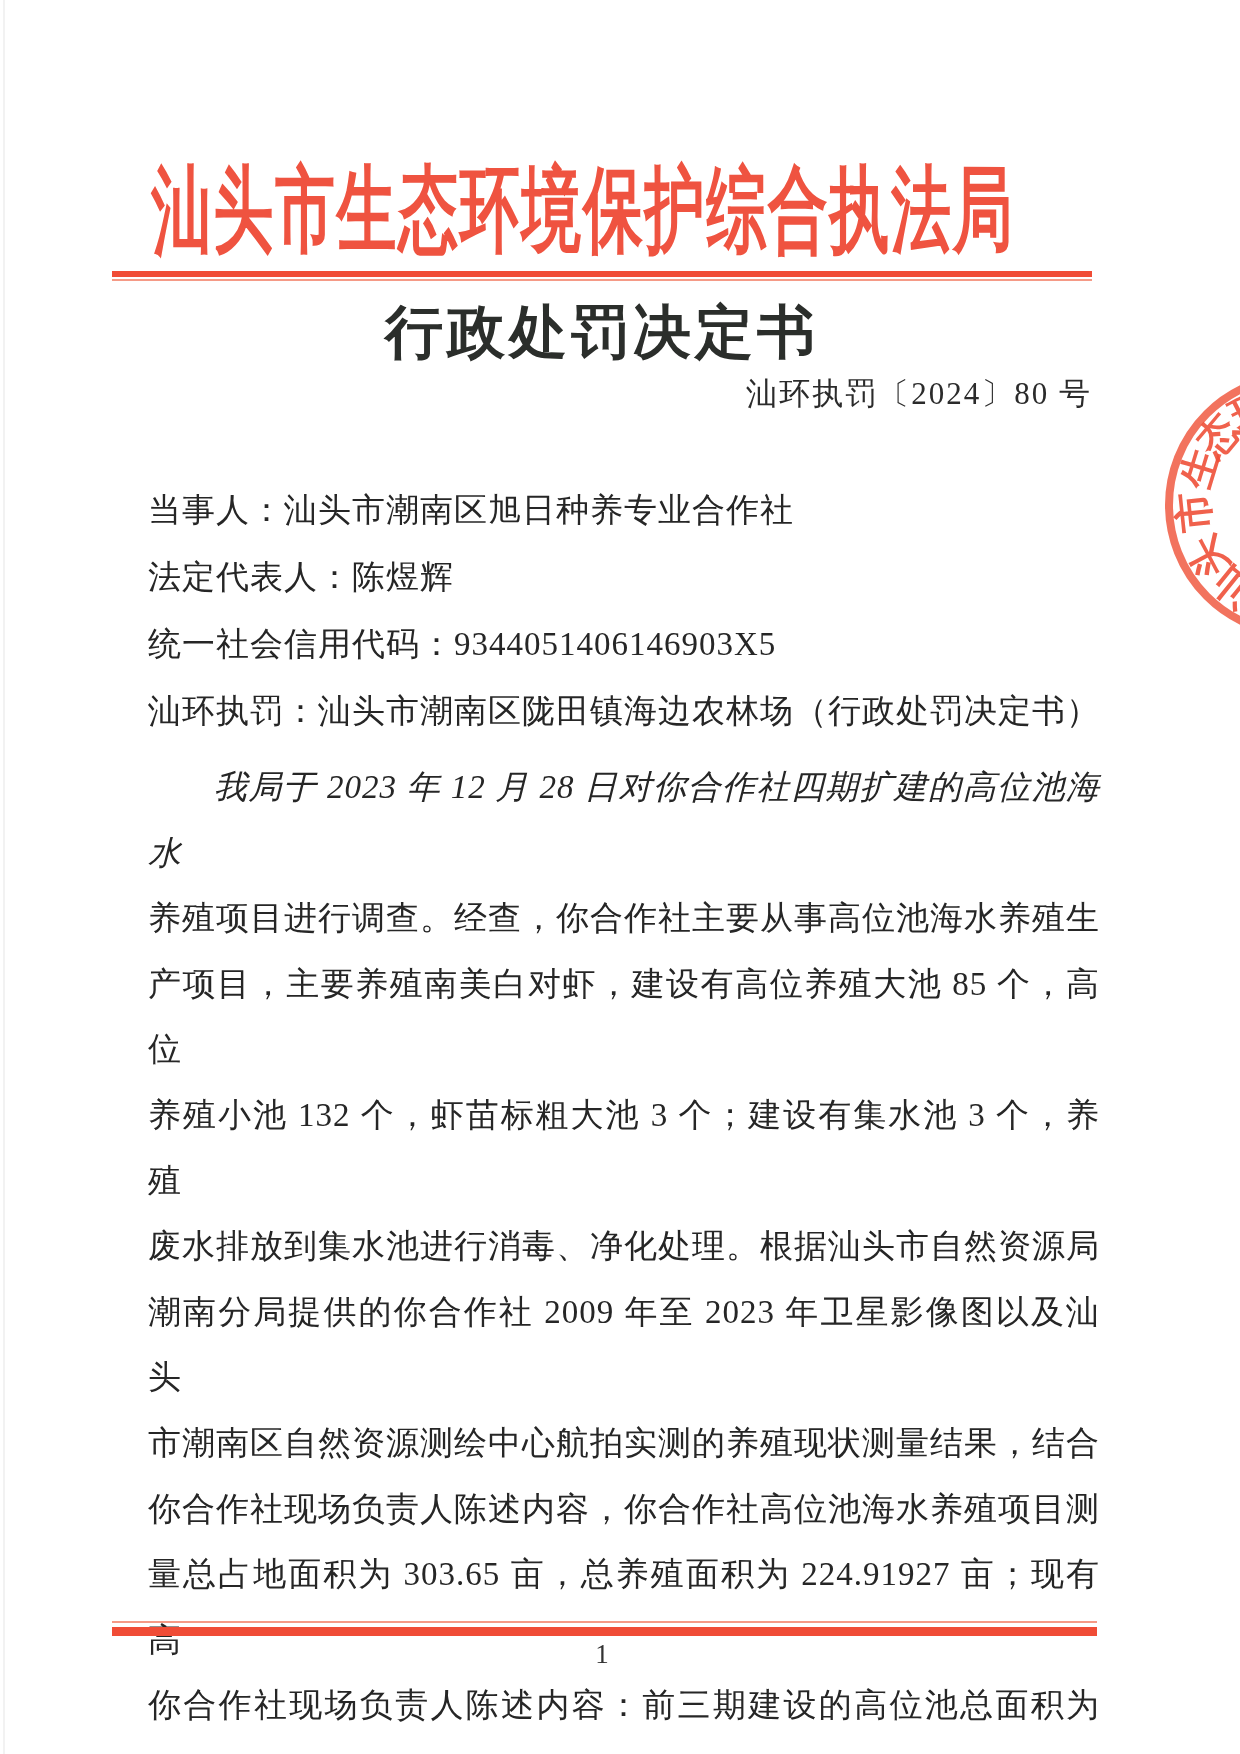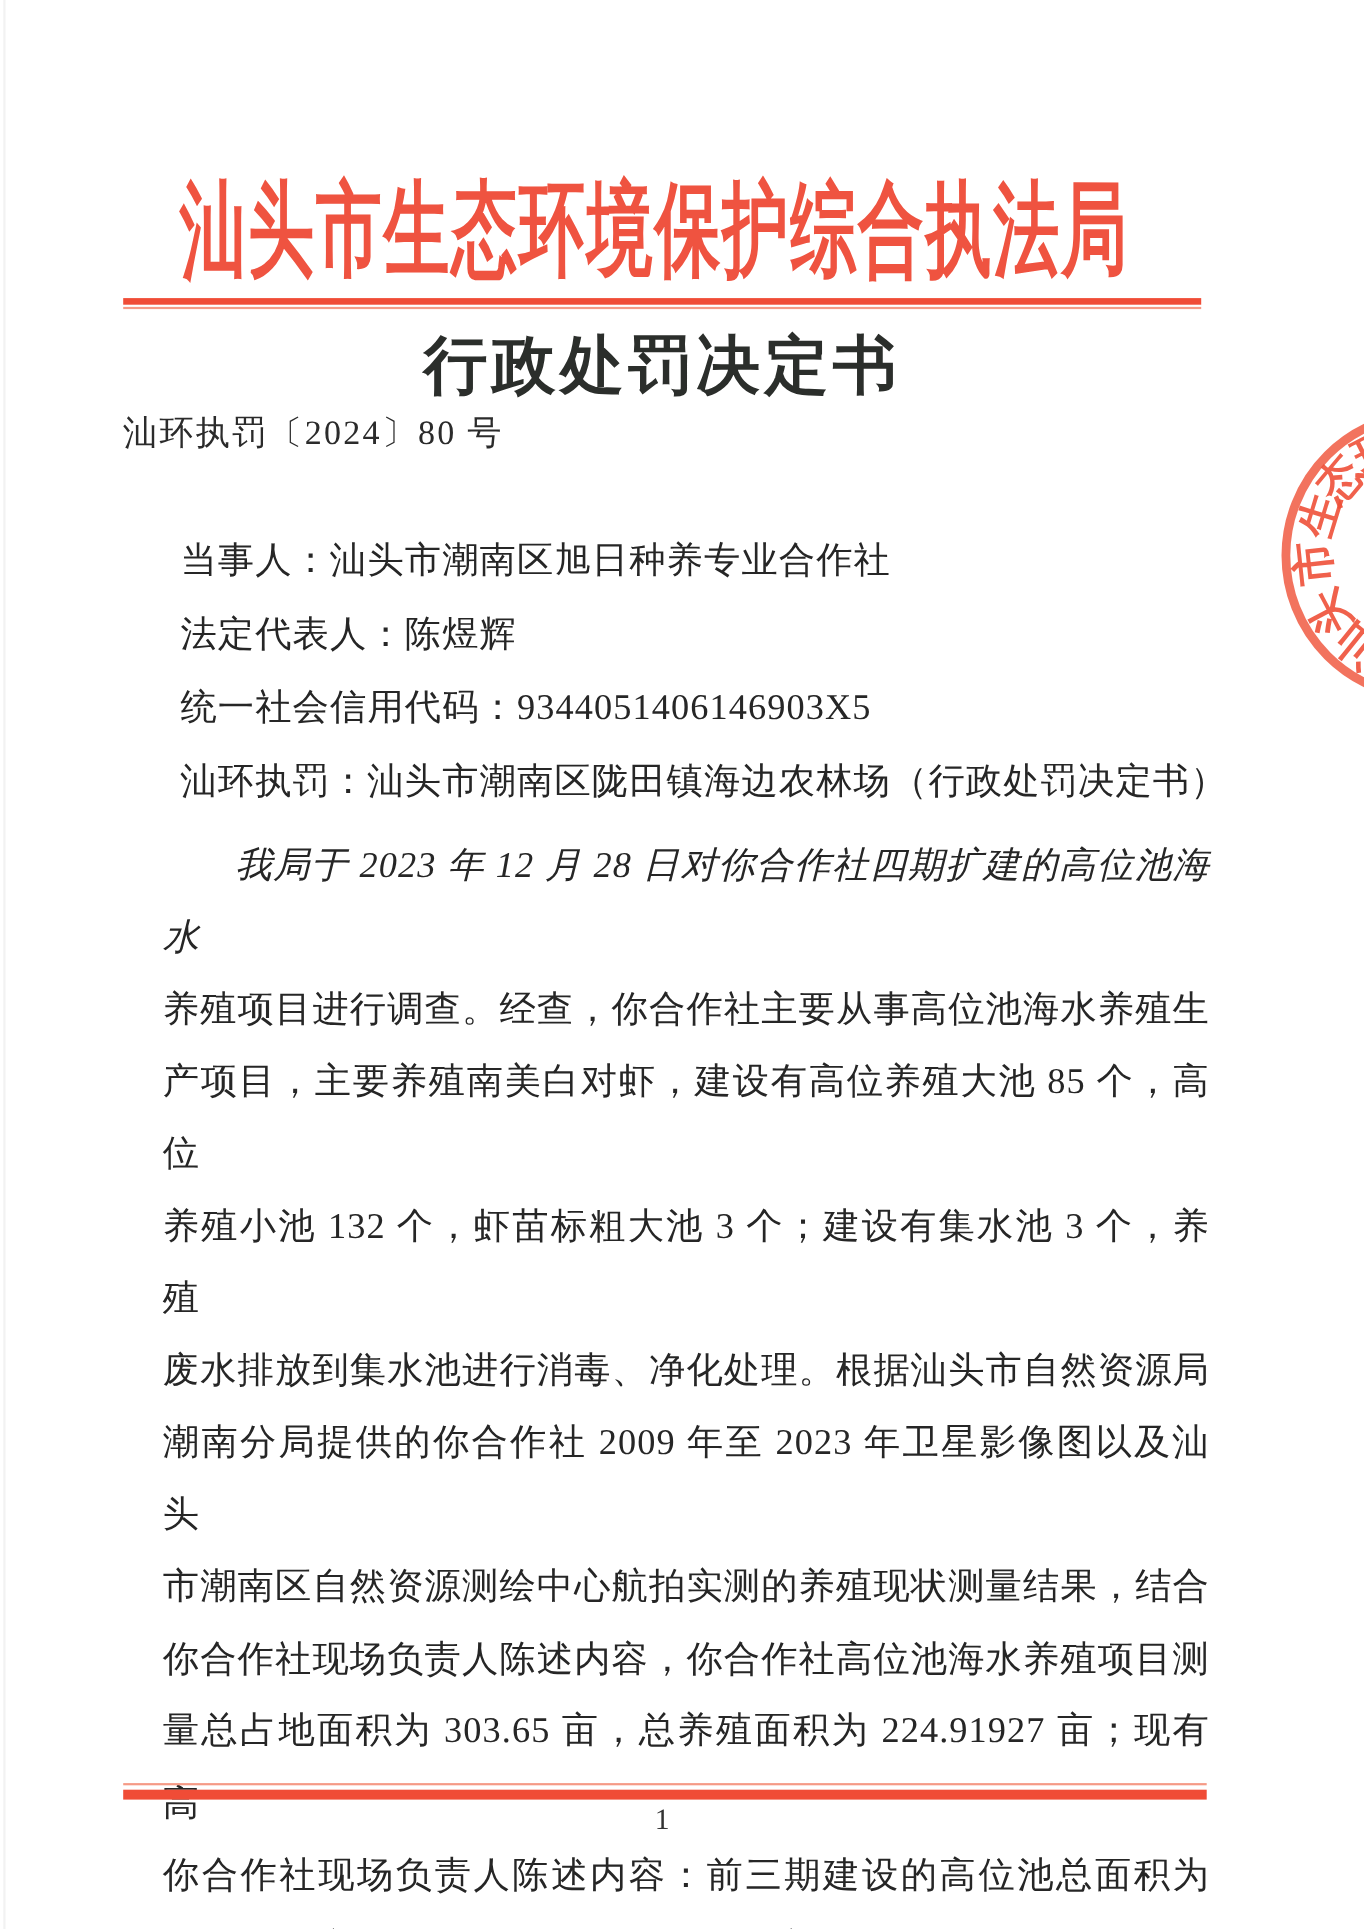--- a/index.html
+++ b/index.html
@@ -12,50 +12,50 @@
     color:#262626;
   }
   
   .scan-line{
     position:absolute;left:3px;top:0;width:2px;height:1754px;
     background:#ededed;opacity:.7;
   }
   
   .letterhead{
     position:absolute;top:160px;left:152px;width:845px;height:100px;
-    overflow:visible;white-space:nowrap;margin-left:12px;
+    overflow:visible;white-space:nowrap;
   }
   .letterhead-inner{
     display:inline-block;
     font-size:94px;line-height:100px;font-weight:bold;
     color:#ef5340;
     transform:scaleX(0.635);transform-origin:left center;
     letter-spacing:3px;white-space:nowrap;
   }
   .rule{position:absolute;left:112px;width:980px;}
   .rule-thick{height:6px;background:#f04c36;}
   .hdr-thick{top:271px;}
   .hdr-thin{top:279px;height:2px;background:#f59a86;}
   .doc-title{
     position:absolute;top:303px;left:112px;width:980px;
     text-align:center;
     font-size:58px;line-height:60px;font-weight:bold;color:#2b2e2b;
     letter-spacing:4px;white-space:nowrap;
   }
   .doc-number{
     position:absolute;top:375px;left:112px;width:980px;
-    text-align:left;
+    text-align:right;
     font-size:31px;line-height:38px;color:#2b2b2b;
     letter-spacing:2px;white-space:nowrap;
   }
   .party{
     position:absolute;top:477px;left:148px;width:955px;
     font-size:33px;
   }
-  .party-row{line-height:67px;white-space:nowrap;margin-left:16px;}
+  .party-row{line-height:67px;white-space:nowrap;}
   .party-label{letter-spacing:1px;}
   .party-value{letter-spacing:1px;}
   .body-text{
     position:absolute;top:755px;left:148px;width:952px;
     font-size:33px;
   }
   .body-line{
     line-height:65.6px;
     text-align:justify;
     text-align-last:justify;

